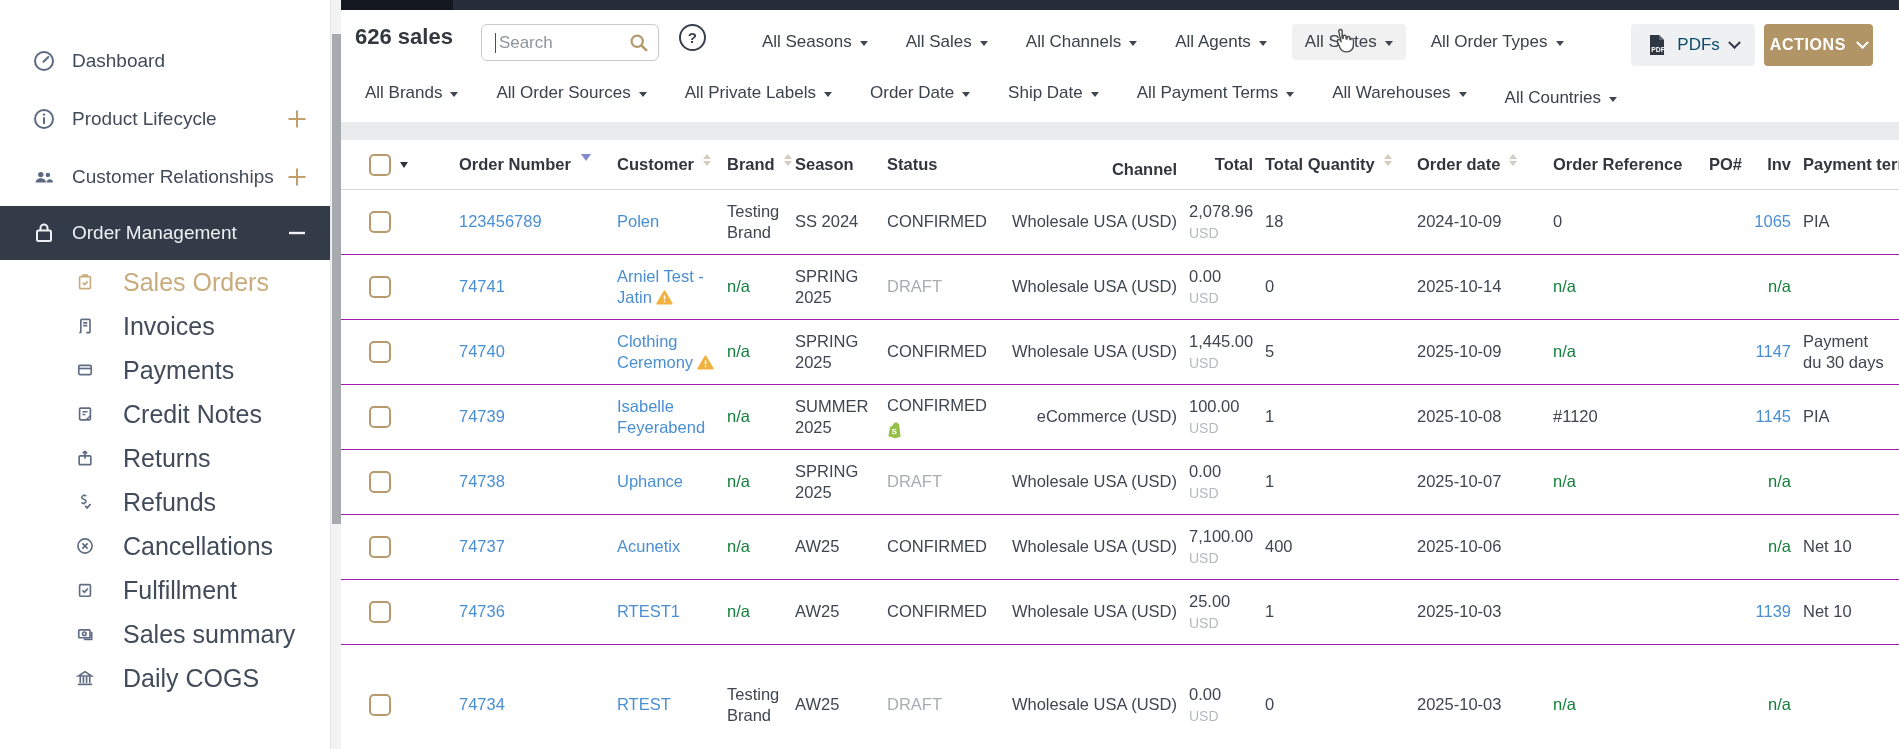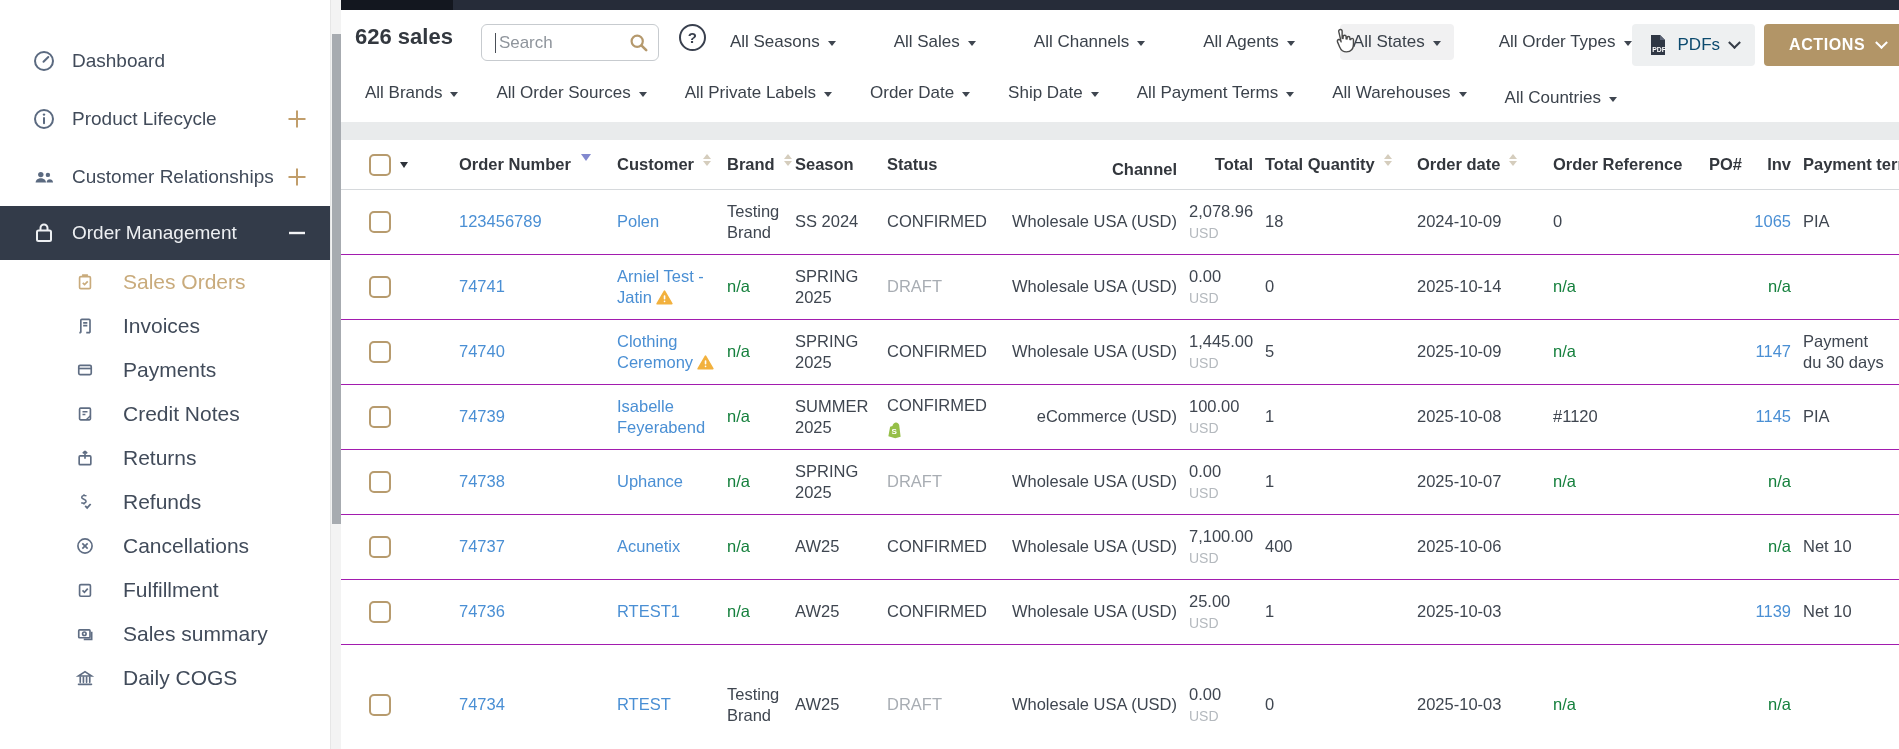--- a/index.html
+++ b/index.html
@@ -13,47 +13,47 @@
   .nav-item{height:58px;display:flex;align-items:center;padding:0 20px 0 32px;cursor:pointer}
   .nav-item .nico{width:24px;height:24px;margin-right:16px;color:#5b6a80;flex:none}
   .nav-item .nlabel{font-size:19px;color:#414b5a;white-space:nowrap}
   .nav-item.selected{background:#333b49;height:54px}
   .nav-item.selected .nico{color:#eef0f3}
   .nav-item.selected .nlabel{color:#eef0f3}
   .pm{margin-left:auto;width:26px;height:26px;flex:none;color:#c19e6b}
   .pm.minus{color:#f2f3f5}
   .sub-item{height:44px;display:flex;align-items:center;padding-left:75px;cursor:pointer}
   .sub-item .sico{width:20px;height:20px;margin-right:28px;color:#5f6d83;flex:none}
-  .sub-item .slabel{font-size:21px;color:#414b5a;white-space:nowrap}
+  .sub-item .slabel{font-size:25px;color:#414b5a;white-space:nowrap}
   .sub-item.active .sico{color:#c9ab7c}
   .sub-item.active .slabel{color:#c9ab7c}
 
   
   .main{position:absolute;left:341px;top:0;right:0;height:749px;background:#fff}
   .topbar{height:10px;background:#262c39;position:relative}
   .topbar .darkseg{position:absolute;left:0;top:0;width:112px;height:10px;background:#13171f}
 
   .filter-area{background:#fff;padding:14px 26px 0 14px}
   .frow1{display:flex;align-items:flex-start;height:46px}
   .sales-count{font-size:22px;font-weight:bold;color:#33383f;white-space:nowrap}
   .searchbox{position:relative;margin-left:28px;width:178px;height:37px;border:1px solid #c7cbcf;border-radius:6px;background:#fff;flex:none}
   .searchbox input{width:100%;height:100%;border:0;outline:none;background:transparent;padding:0 34px 0 17px;font-size:17px;color:#3f4650;font-family:"Liberation Sans",sans-serif}
   .searchbox input::placeholder{color:#8f959c}
   .searchbox .caretbar{position:absolute;left:13px;top:8px;width:1.5px;height:20px;background:#4a4f57}
   .searchbox .mag{position:absolute;right:9px;top:8px;width:20px;height:20px;color:#b5996d}
   .helpbtn{margin-left:20px;width:27px;height:27px;border:2px solid #39404e;border-radius:50%;display:flex;align-items:center;justify-content:center;font-size:15px;font-weight:bold;color:#39404e;flex:none;cursor:pointer}
-  .f1list{display:flex;align-items:center;margin-left:24px;gap:58px}
+  .f1list{display:flex;align-items:center;margin-left:56px;gap:38px}
   .fitem{display:flex;align-items:center;font-size:17px;color:#3b424b;white-space:nowrap;cursor:pointer}
   .fcaret{width:0;height:0;border-left:4.5px solid transparent;border-right:4.5px solid transparent;border-top:5.5px solid #3f4650;margin-left:8px;margin-top:2px}
   .fpill{background:#f1f1f2;border-radius:4px;padding:8px 13px;margin:0 -13px}
   .rightbtns{margin-left:auto;display:flex;align-items:center;gap:9px}
   .pdfbtn{height:42px;background:#eef0f1;border-radius:4px;display:flex;align-items:center;padding:0 16px;gap:10px;cursor:pointer}
   .pdfbtn .pdflabel{font-size:17px;color:#0c4a6e}
   .chev{width:9px;height:9px;border-right:2.5px solid #353c47;border-bottom:2.5px solid #353c47;transform:rotate(45deg) translate(-2px,-2px)}
-  .actionsbtn{height:42px;background:#b29567;border-radius:4px;display:flex;align-items:center;padding:0 25px;gap:12px;cursor:pointer}
+  .actionsbtn{height:42px;background:#b29567;border-radius:4px;display:flex;align-items:center;padding:0 6px;gap:12px;cursor:pointer}
   .actionsbtn .actlabel{font-size:16px;font-weight:bold;color:#fff;letter-spacing:.6px}
   .chev.white{border-color:#fff}
   .frow2{display:flex;align-items:center;margin-top:4px;height:38px;padding-left:10px;gap:38px}
   .lowered{position:relative;top:5px}
 
   .grayband{height:18px;background:#e9ebec;margin-top:10px}
 
   
   .tbl{background:#fff}
   .trow{display:flex;align-items:center;min-height:65px;border-bottom:1px solid #a21caf;padding-left:28px}

